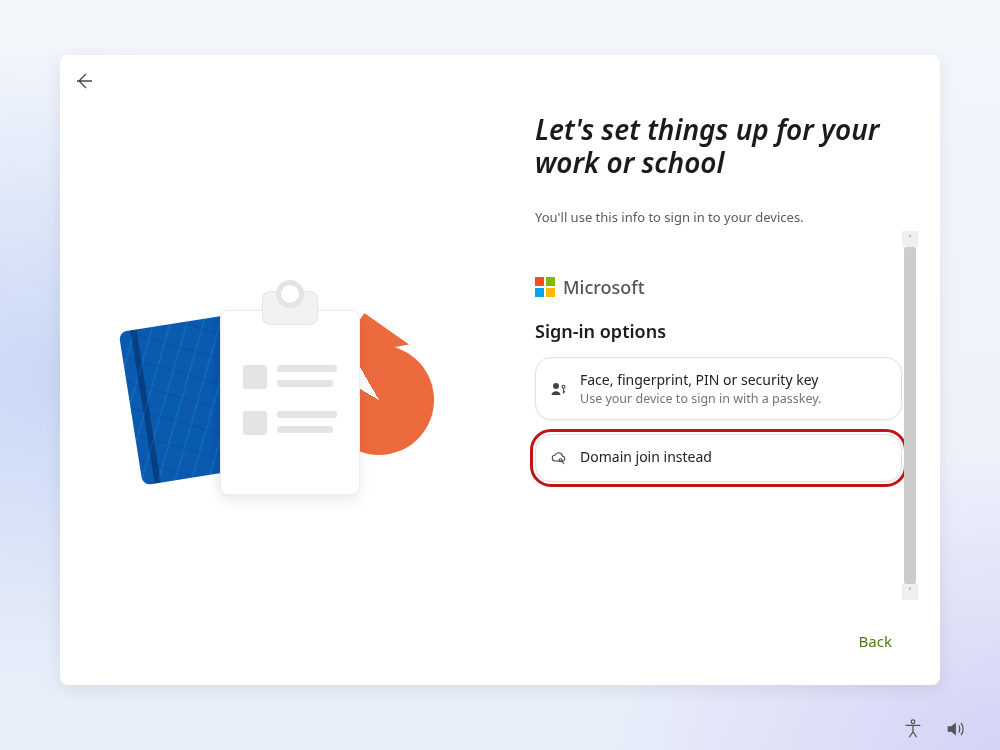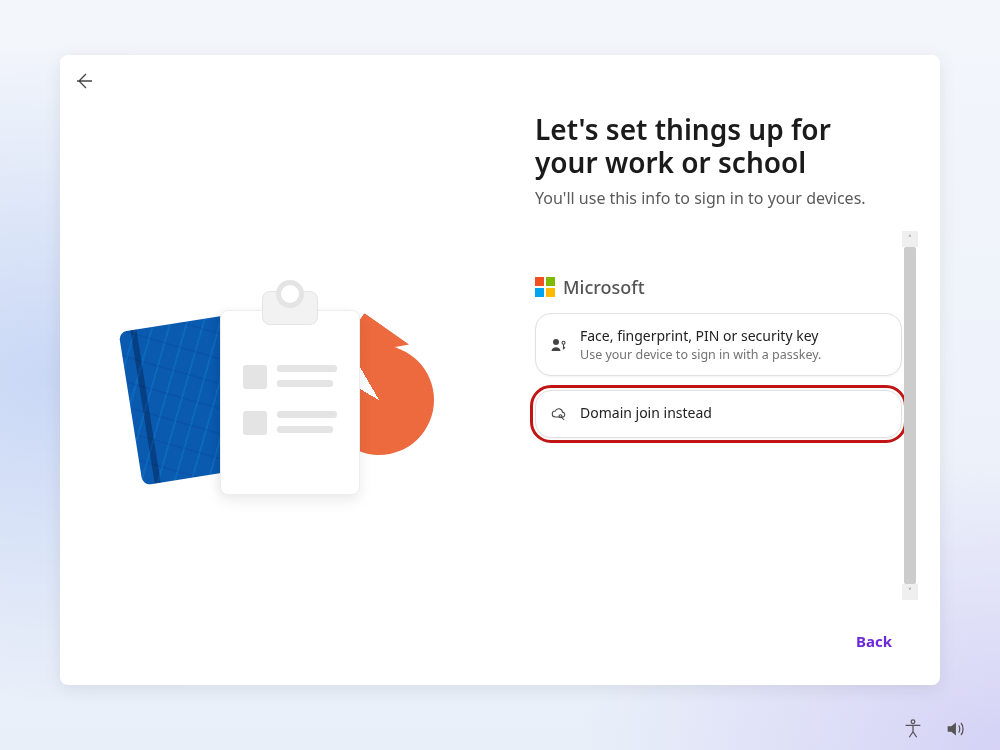--- a/index.html
+++ b/index.html
@@ -95,23 +95,24 @@
   .row1{top:54px}.row2{top:100px}
 
   
   .content{
     position:absolute;
     left:475px;right:22px;top:58px;bottom:30px;
   }
   .title{
     font-size:28px;font-weight:600;color:#1b1b1b;line-height:1.18;
     max-width:360px;
+    font-style:italic;
   }
   .subtitle{
-    margin-top:8px;font-size:16px;color:#5b5b5b;
+    margin-top:29px;font-size:13px;color:#5b5b5b;
   }
 
   .scroll-area{
     position:absolute;left:0;right:0;top:118px;bottom:55px;
   }
   .scrollbar{
     position:absolute;right:0;top:0;bottom:0;width:16px;
   }
   .scroll-arrow{
     width:16px;height:16px;background:#efefef;display:flex;align-items:center;justify-content:center;color:#666;font-size:10px;cursor:pointer}
@@ -142,21 +143,21 @@
   }
   .option .opt-icon svg{width:18px;height:18px;fill:#444}
   .opt-title{font-size:14px;color:#222}
   .opt-sub{font-size:12.5px;color:#737373;margin-top:1px}
 
   .option.single{padding-bottom:15px}
   .highlight{outline:3px solid #c11414;outline-offset:2px}
 
   .back-link{
     position:absolute;right:26px;bottom:4px;
-    color:#6d28d9;font-size:15px;cursor:pointer;font-weight:bold;
+    color:#4d7c0f;font-size:15px;cursor:pointer;
   }
 
   
   .tray{
     position:absolute;right:34px;bottom:10px;display:flex;gap:20px;color:#555;
   }
   .tray-btn{width:22px;height:22px;cursor:pointer}
   .tray-btn svg{width:22px;height:22px;stroke:#555;fill:none;stroke-width:1.4}
 
 </style>
@@ -203,20 +204,21 @@
       <div class="brand">
         <div class="ms-logo">
           <span></span>
             <span></span>
             <span></span>
             <span></span>
         </div>
         <div class="brand-name">Microsoft</div>
       </div>
 
+      <div class="section-head">Sign-in options</div>
 
       <div class="option">
         <span class="opt-icon">
           <svg viewBox="0 0 24 24">
               <circle cx="8" cy="8" r="4"></circle>
               <path d="M2 20c0-3 3-5 6-5s6 2 6 5" fill="#444"></path>
               <circle cx="18" cy="9" r="2" fill="none" stroke="#444" stroke-width="1.5"></circle>
               <path d="M18 11v6l2-2" fill="none" stroke="#444" stroke-width="1.5"></path>
             </svg>
         </span>

